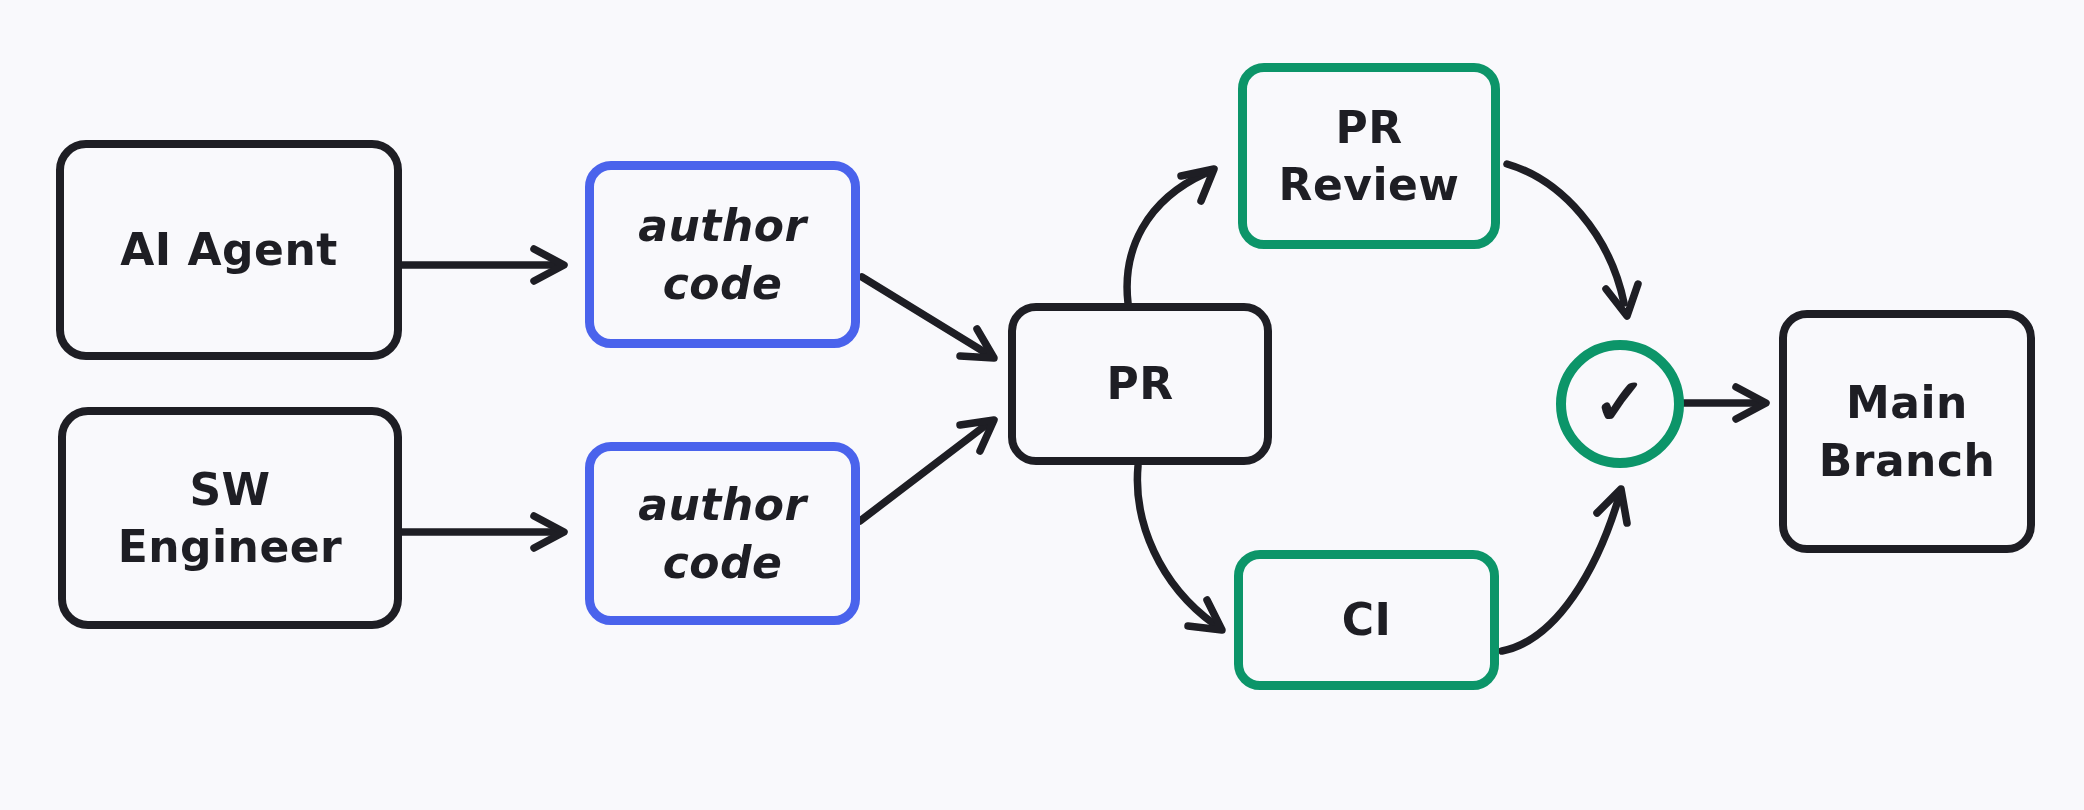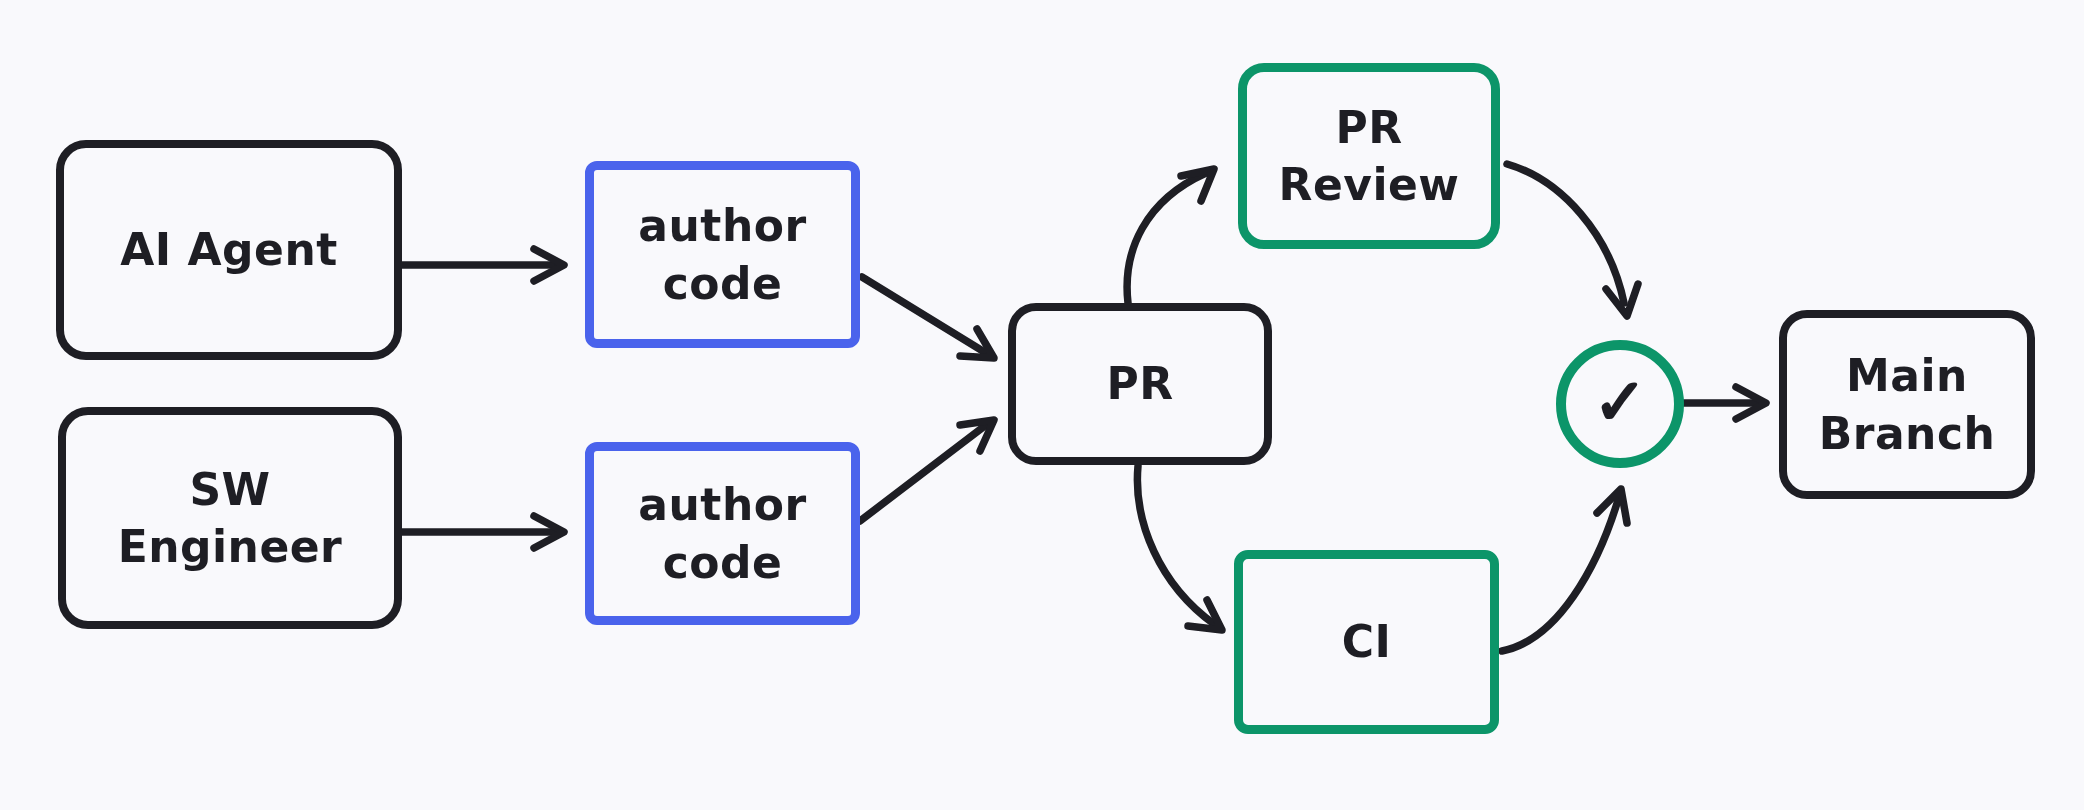--- a/index.html
+++ b/index.html
@@ -12,21 +12,21 @@
   .canvas{position:absolute;inset:0;width:2084px;height:810px;}
   .arrow-layer{position:absolute;left:0;top:0;width:2084px;height:810px;}
   .arrow-layer *{vector-effect:none;}
   .edge{stroke:#1e1e24;stroke-width:7.5;fill:none;stroke-linecap:round;stroke-linejoin:round;}
   .node{
     position:absolute;box-sizing:border-box;
     border:8px solid #1e1e24;border-radius:30px;
     display:flex;align-items:center;justify-content:center;
     background:transparent;
   }
-  .node.blue{border-color:#4a63ec;border-width:9px;border-radius:12px;}
+  .node.blue{border-color:#4a63ec;border-width:9px;border-radius:26px;font-style:italic;}
   .node.green{border-color:#0c9569;border-width:9px;border-radius:26px;}
   .node.circle{border-color:#0c9569;border-width:10px;border-radius:50%;}
   .label{
     font-weight:700;font-size:44px;line-height:1.3;color:#1e1e24;
     text-align:center;white-space:pre-line;letter-spacing:0.5px;
     user-select:none;
   }
   .check{
     font-weight:900;font-size:64px;color:#1e1e24;line-height:1;
     -webkit-text-stroke:2.5px #1e1e24;
@@ -99,26 +99,26 @@
 
   <div class="node" style="left:1008px;top:303px;width:264px;height:162px;border-radius:28px;">
     <span class="label">PR</span>
   </div>
 
   <div class="node green" style="left:1238px;top:63px;width:262px;height:186px;">
     <span class="label">PR
 Review</span>
   </div>
 
-  <div class="node green" style="left:1234px;top:550px;width:265px;height:184px;border-radius:14px;">
+  <div class="node green" style="left:1234px;top:550px;width:265px;height:140px;">
     <span class="label">CI</span>
   </div>
 
   <div class="node circle" style="left:1556px;top:340px;width:128px;height:128px;">
     <span class="check">✓</span>
   </div>
 
-  <div class="node" style="left:1779px;top:310px;width:256px;height:189px;border-radius:28px;">
+  <div class="node" style="left:1779px;top:310px;width:256px;height:243px;border-radius:28px;">
     <span class="label">Main
 Branch</span>
   </div>
 
 </div>
 
 </body></html>

